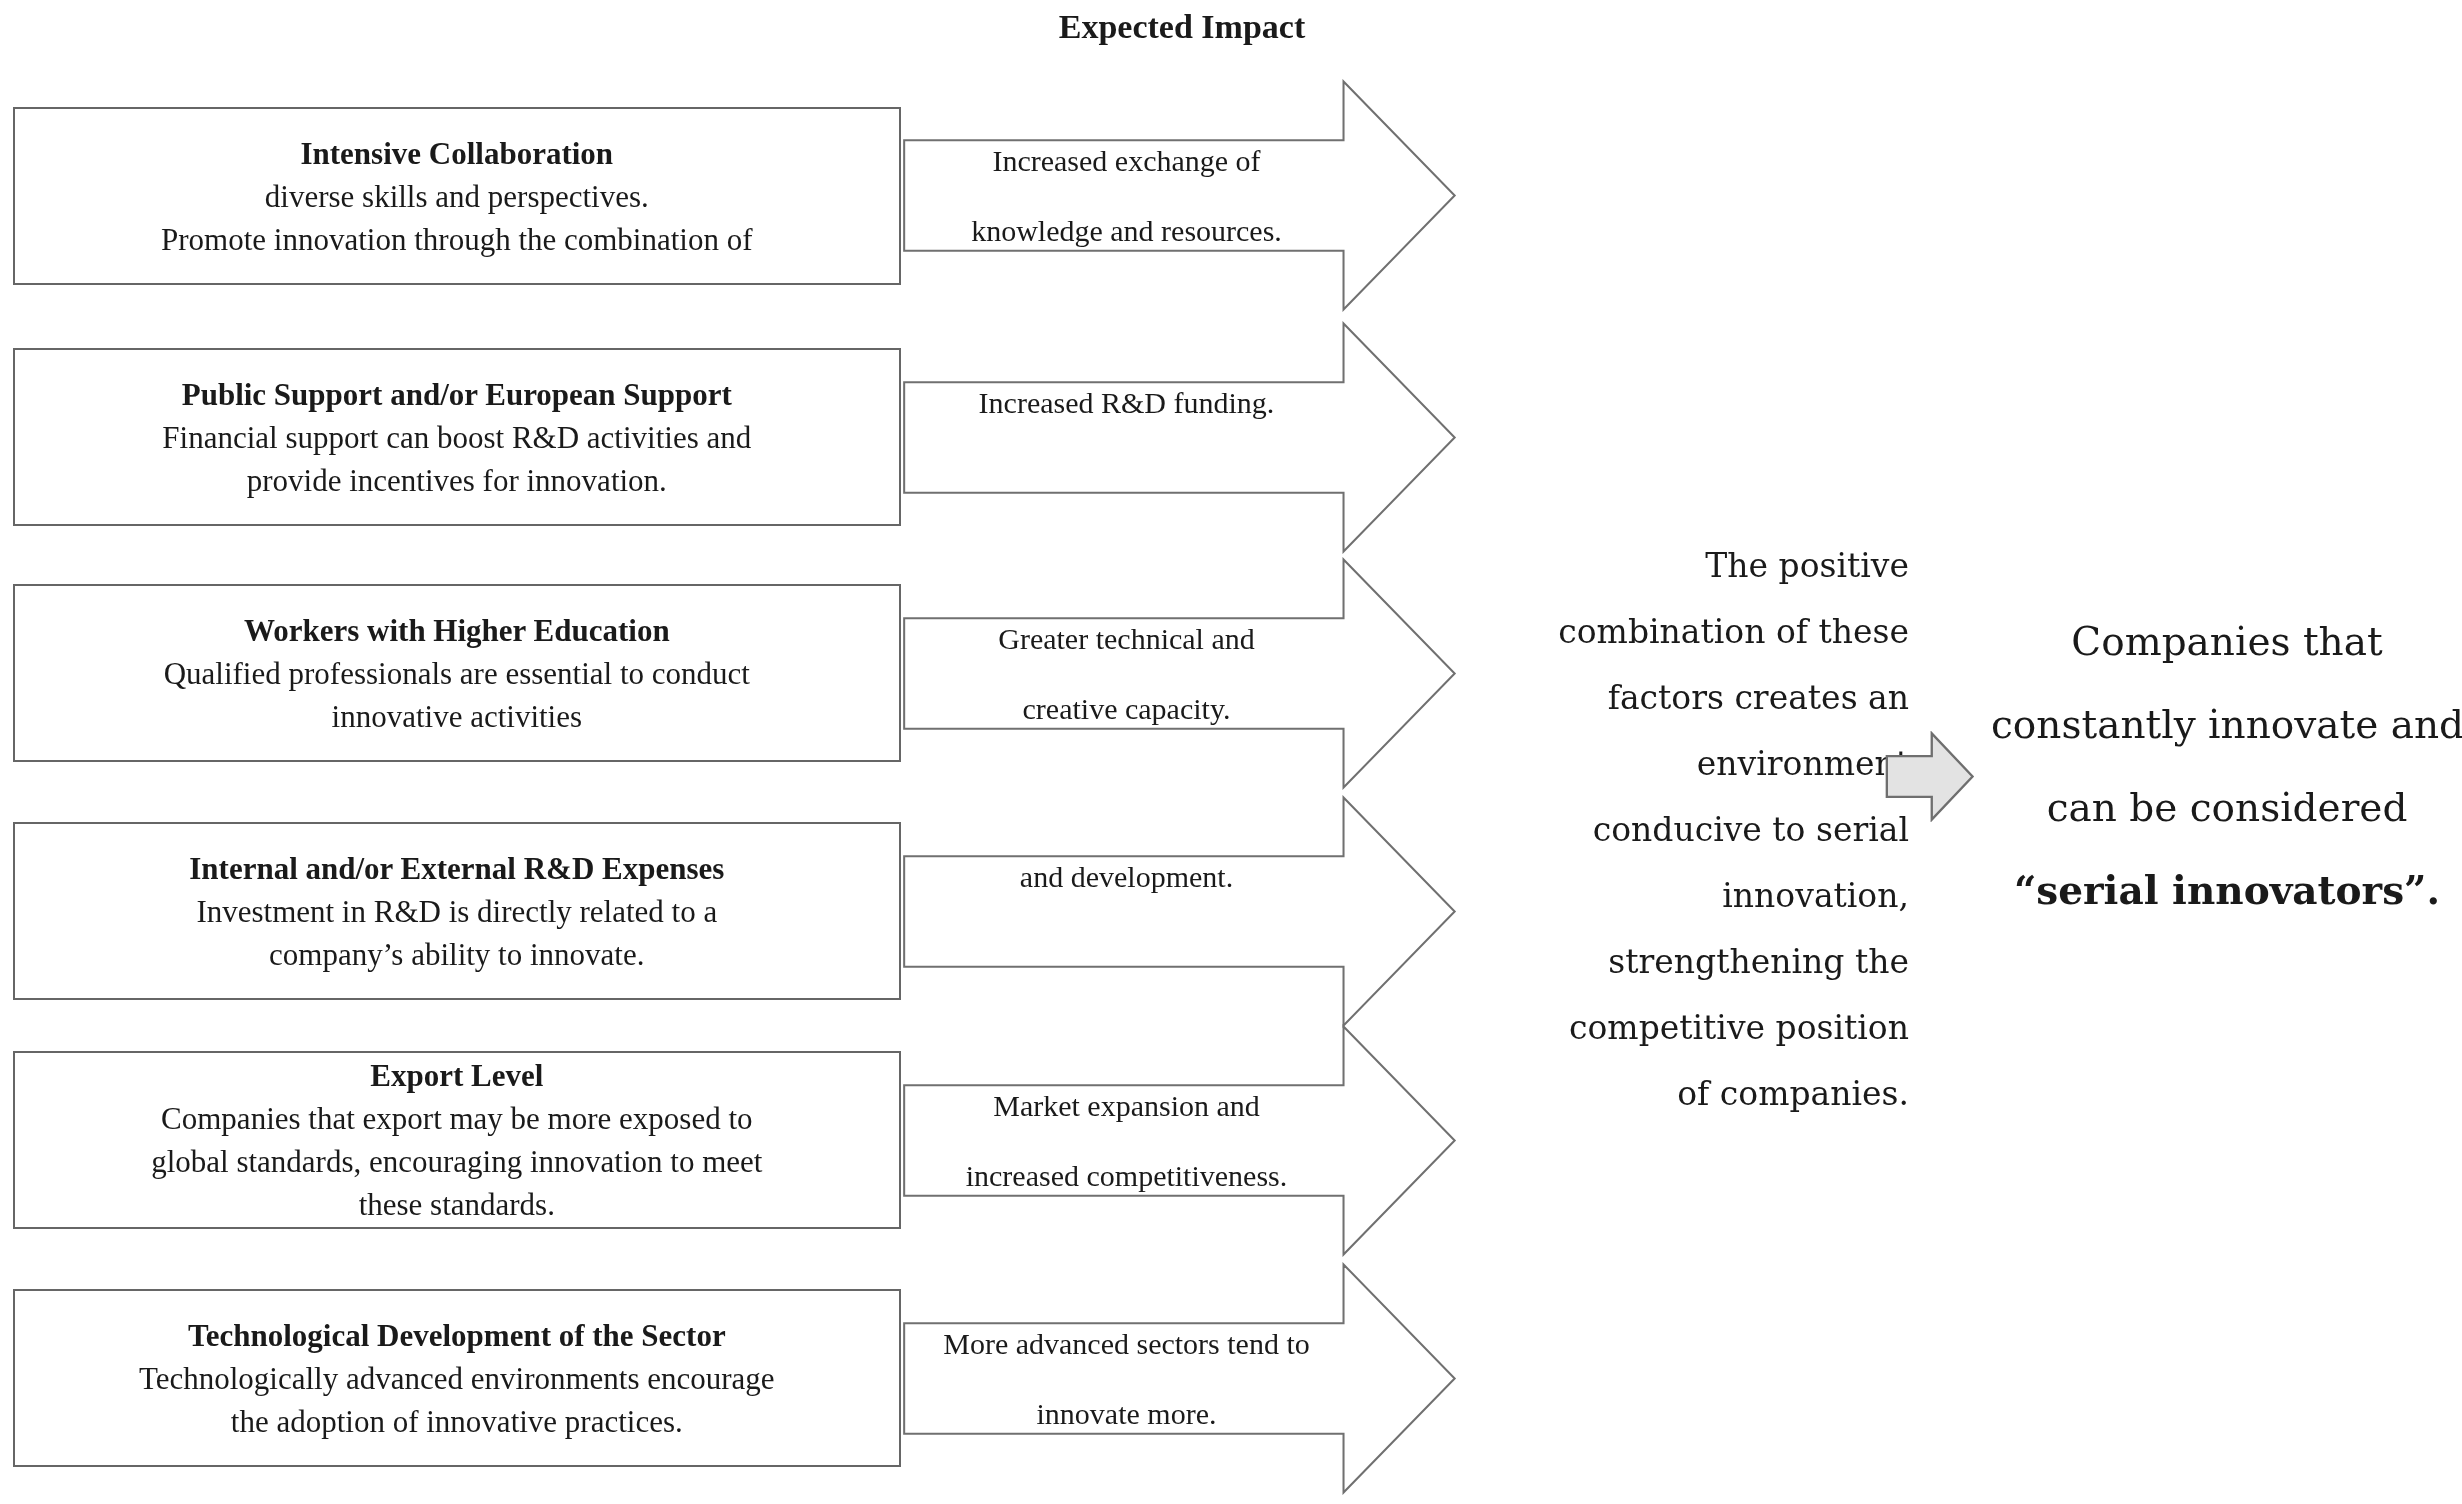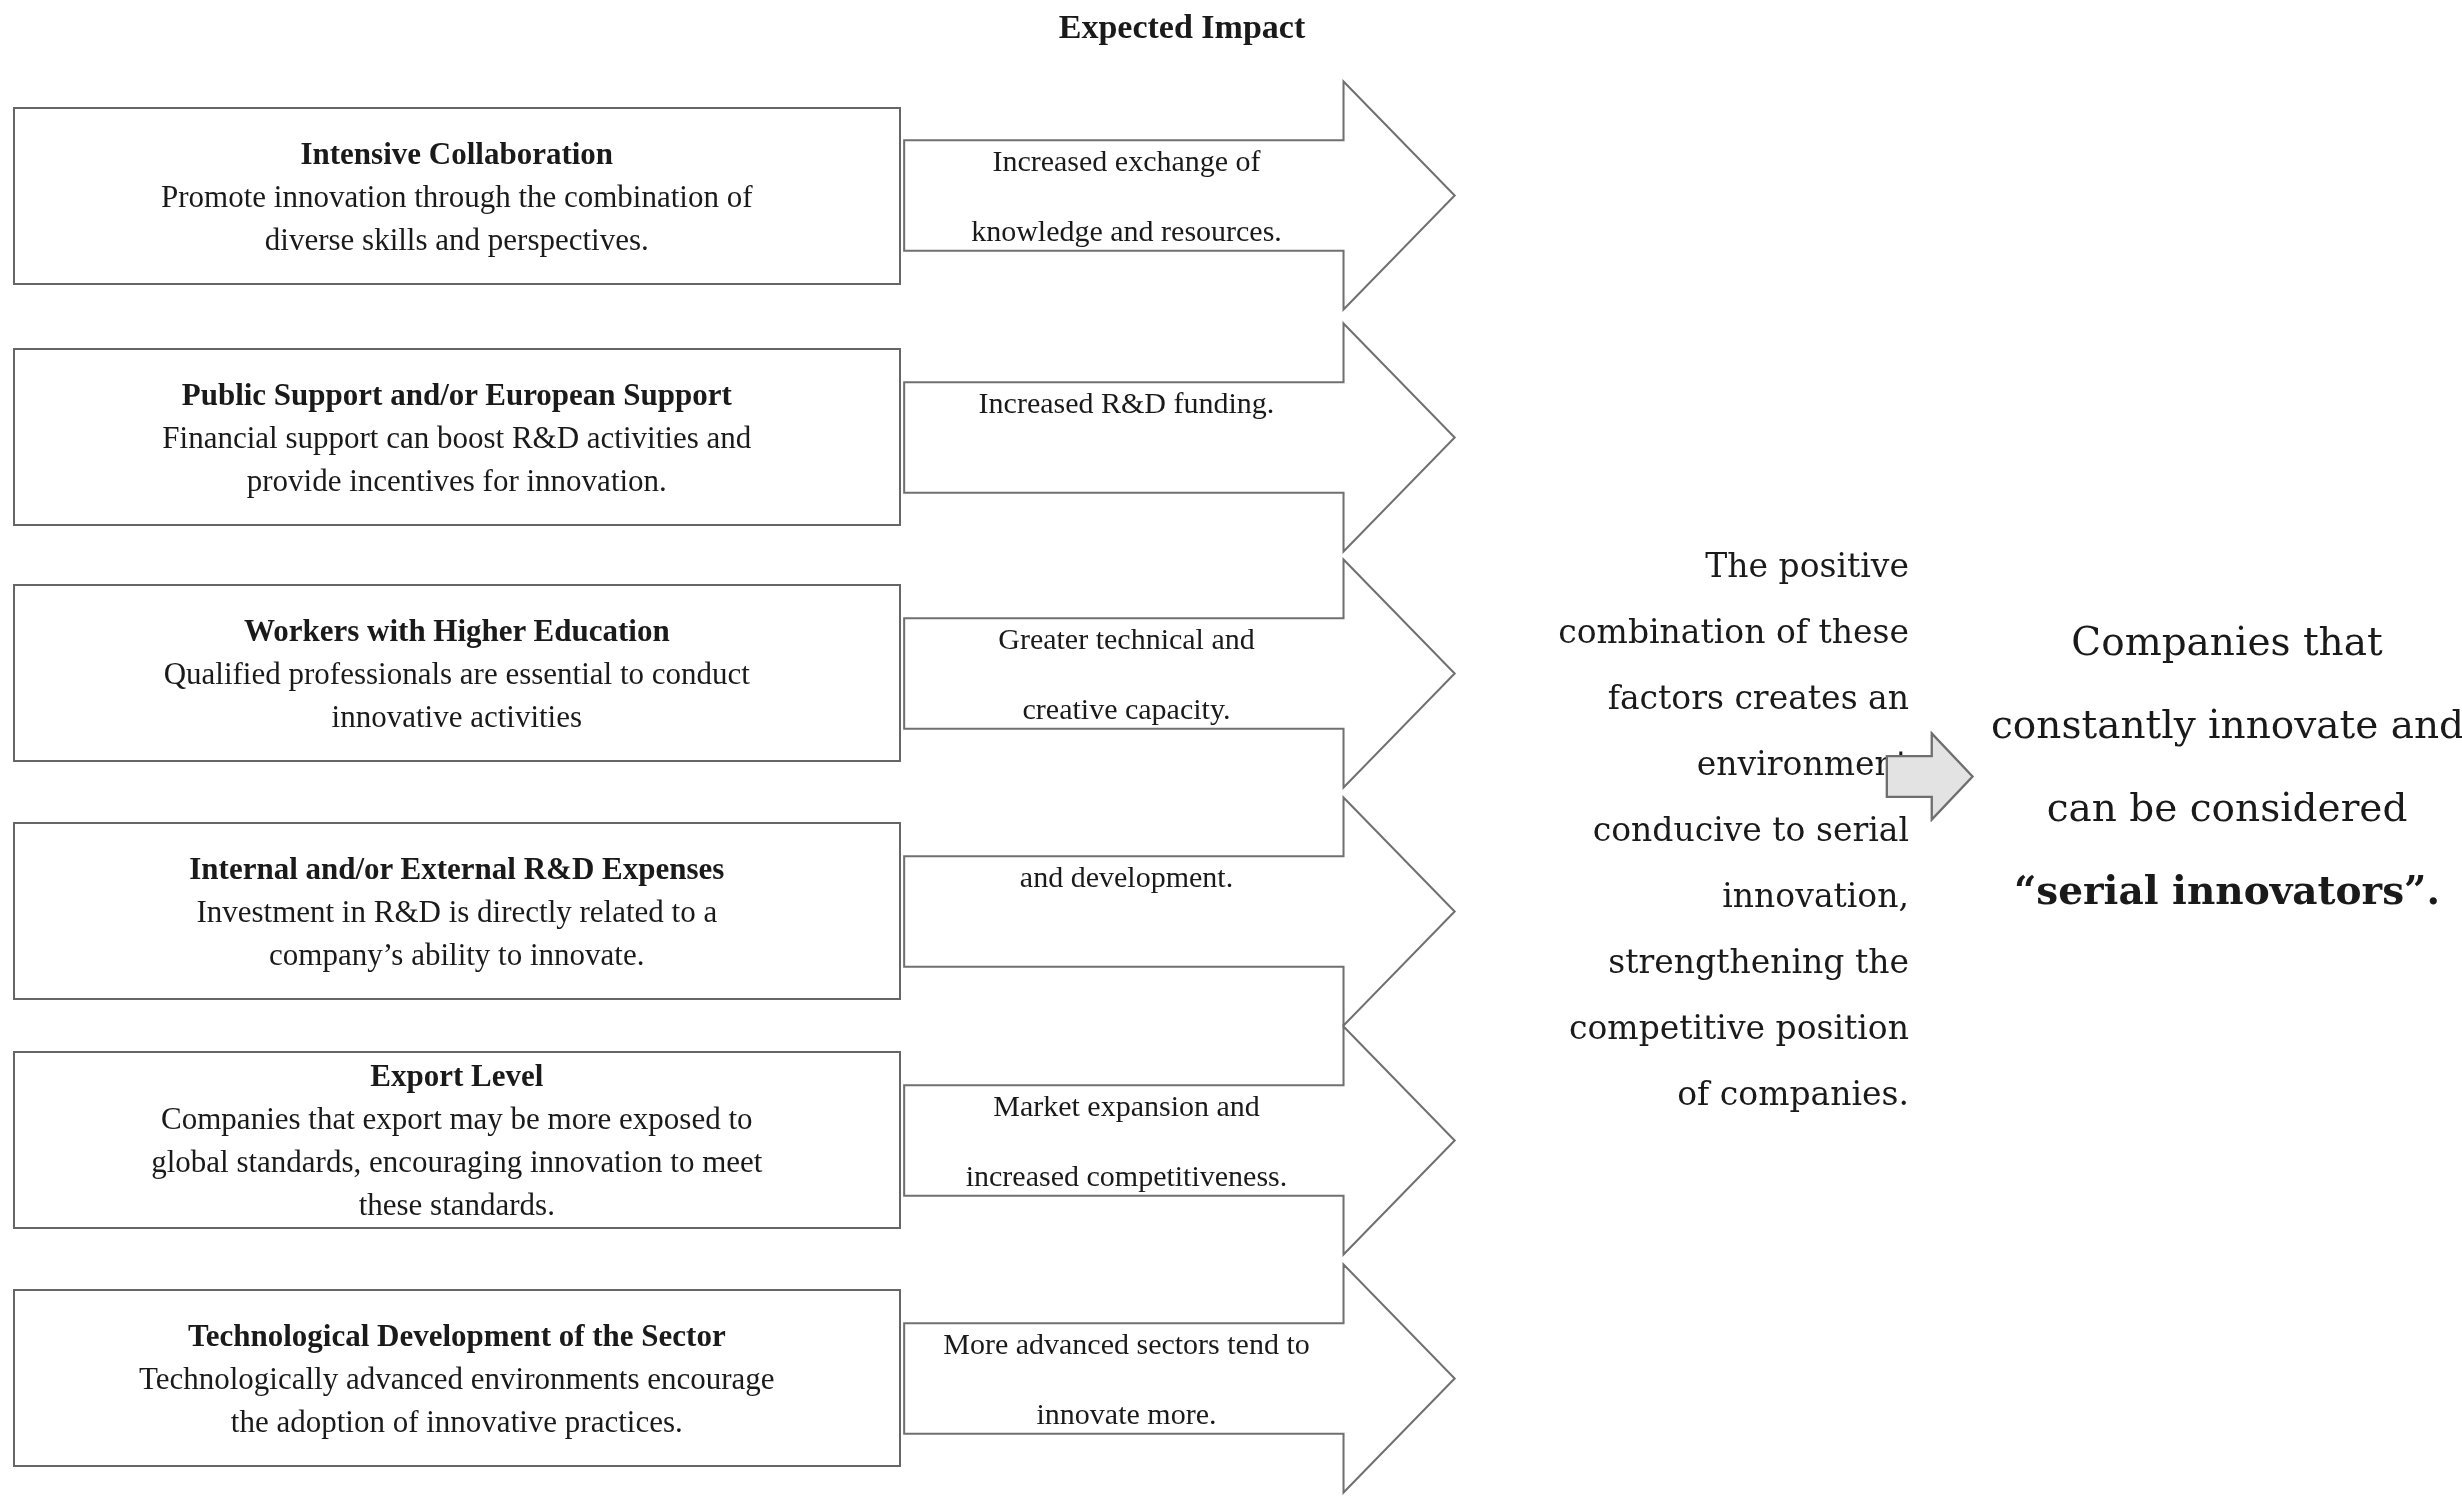--- a/index.html
+++ b/index.html
@@ -109,22 +109,22 @@
     white-space: nowrap;
   }
 </style>
 </head>
 <body>
 
 <div class="page-title">Expected Impact</div>
 
 <div class="factor-box" style="top:107px">
   <div class="factor-title">Intensive Collaboration</div>
+  <div class="factor-line">diverse skills and perspectives.</div>
   <div class="factor-line">Promote innovation through the combination of</div>
-  <div class="factor-line">diverse skills and perspectives.</div>
 </div>
 <svg class="impact-arrow" style="top:79px" viewBox="0 0 952 400">
   <polygon points="2,105 757,105 757,4 948,200 757,396 757,295 2,295" fill="#ffffff" stroke="#707070" stroke-width="3.5"></polygon>
 </svg>
 <div class="impact-label" style="top:140px">
   <div class="impact-line">Increased exchange of</div>
   <div class="impact-line">knowledge and resources.</div>
 </div>
 
 <div class="factor-box" style="top:348px">

